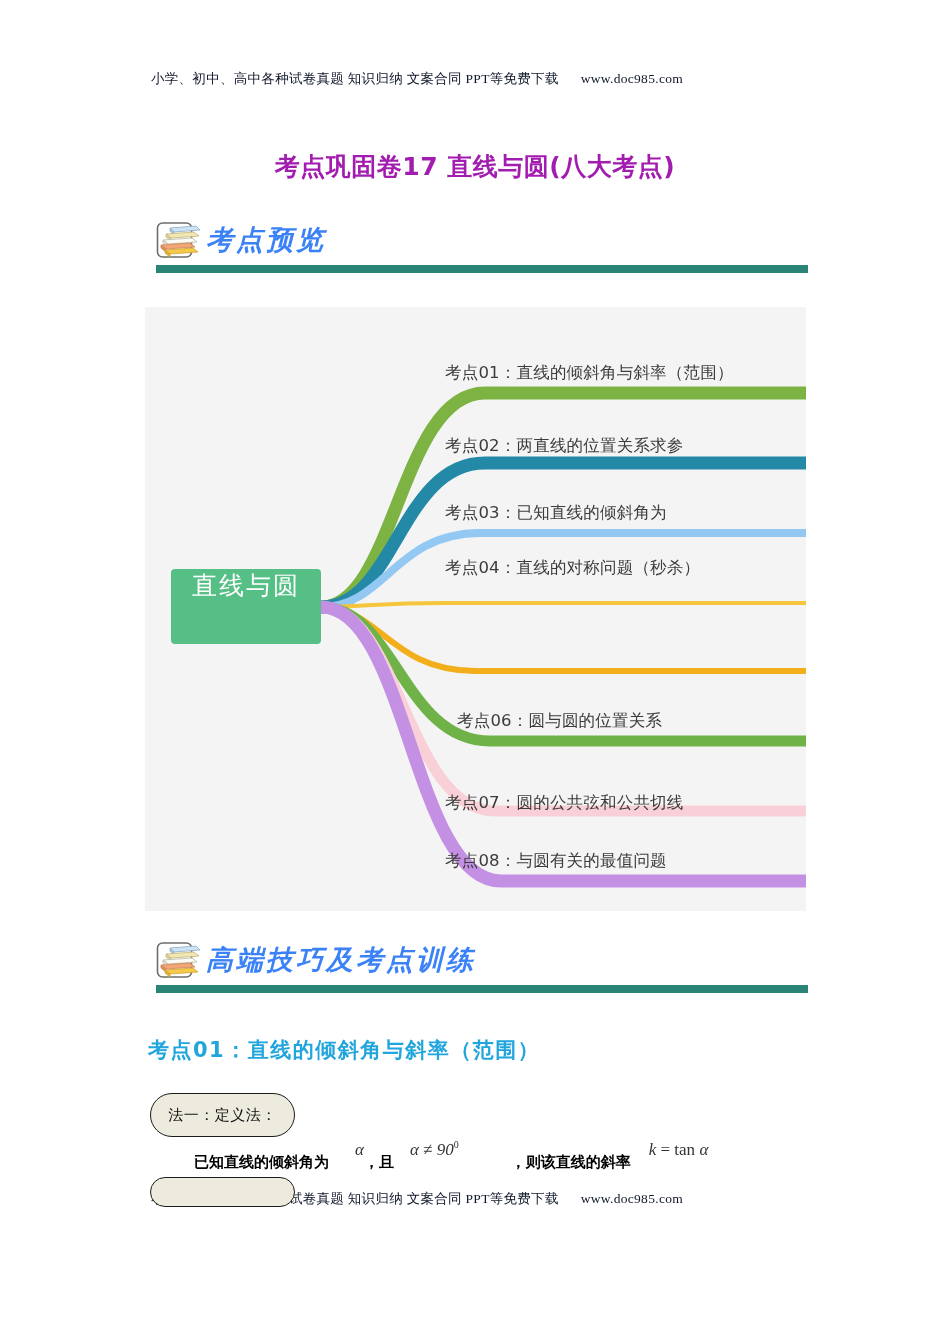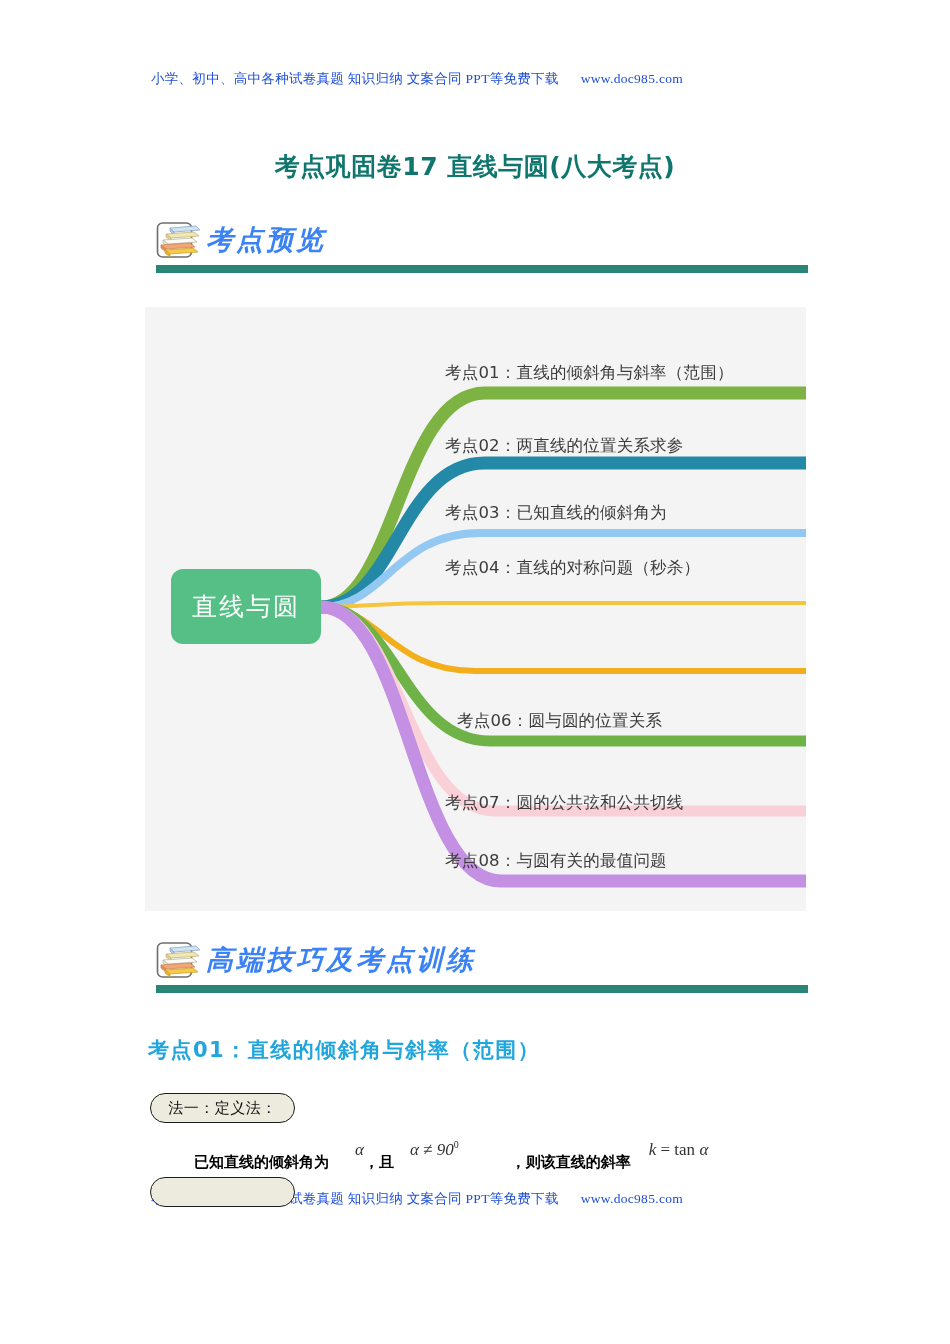--- a/index.html
+++ b/index.html
@@ -24,42 +24,42 @@
   }
 
   
   .running-line {
     position: absolute;
     left: 0;
     width: 834px;
     text-align: center;
     font-family: "Liberation Serif", "DejaVu Serif", serif;
     font-size: 13.5px;
-    color: #1d4ed8;
+    color: #0f172a;
     letter-spacing: .3px;
     white-space: nowrap;
   }
   .running-line .url {
     font-family: "Liberation Serif", "DejaVu Serif", serif;
     margin-left: 22px;
   }
   #page-header { top: 70px; }
   #page-footer { top: 1190px; }
 
   
   .doc-title {
     position: absolute;
     left: 0;
     top: 150px;
     width: 950px;
     text-align: center;
     font-family: "DejaVu Sans", "Liberation Sans", sans-serif;
     font-weight: bold;
     font-size: 25px;
-    color: #0f766e;
+    color: #a21caf;
     letter-spacing: .5px;
   }
 
   
   .banner {
     position: absolute;
     left: 148px;
     width: 660px;
     height: 62px;
   }
@@ -111,23 +111,22 @@
     width: 661px;
     height: 604px;
   }
   .node-center {
     position: absolute;
     left: 26px;
     top: 262px;
     width: 150px;
     height: 75px;
     background: #56bf86;
-    border-radius: 12px;
+    border-radius: 4px;
     display: flex;
-    align-items: center;
     justify-content: center;
     color: #ffffff;
     font-family: "DejaVu Sans", "Liberation Sans", sans-serif;
     font-size: 25px;
     letter-spacing: 2px;
     z-index: 3;
   }
   .branch-label {
     position: absolute;
     font-family: "DejaVu Sans", "Liberation Sans", sans-serif;
@@ -164,21 +163,21 @@
     font-size: 15px;
     color: #111;
     letter-spacing: .5px;
     white-space: nowrap;
     box-sizing: border-box;
   }
   #capsule-method-one {
     left: 150px;
     top: 1093px;
     width: 145px;
-    height: 30px;
+    height: 44px;
   }
   #capsule-method-two {
     left: 150px;
     top: 1177px;
     width: 145px;
     height: 30px;
     z-index: 1;
   }
 
   

